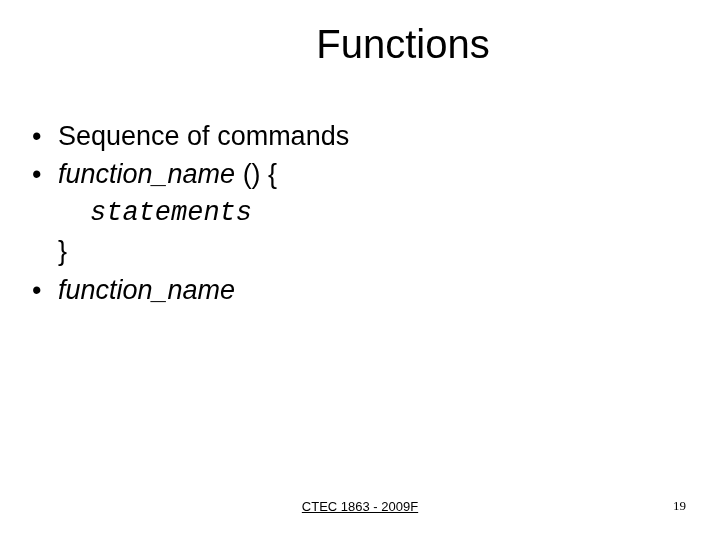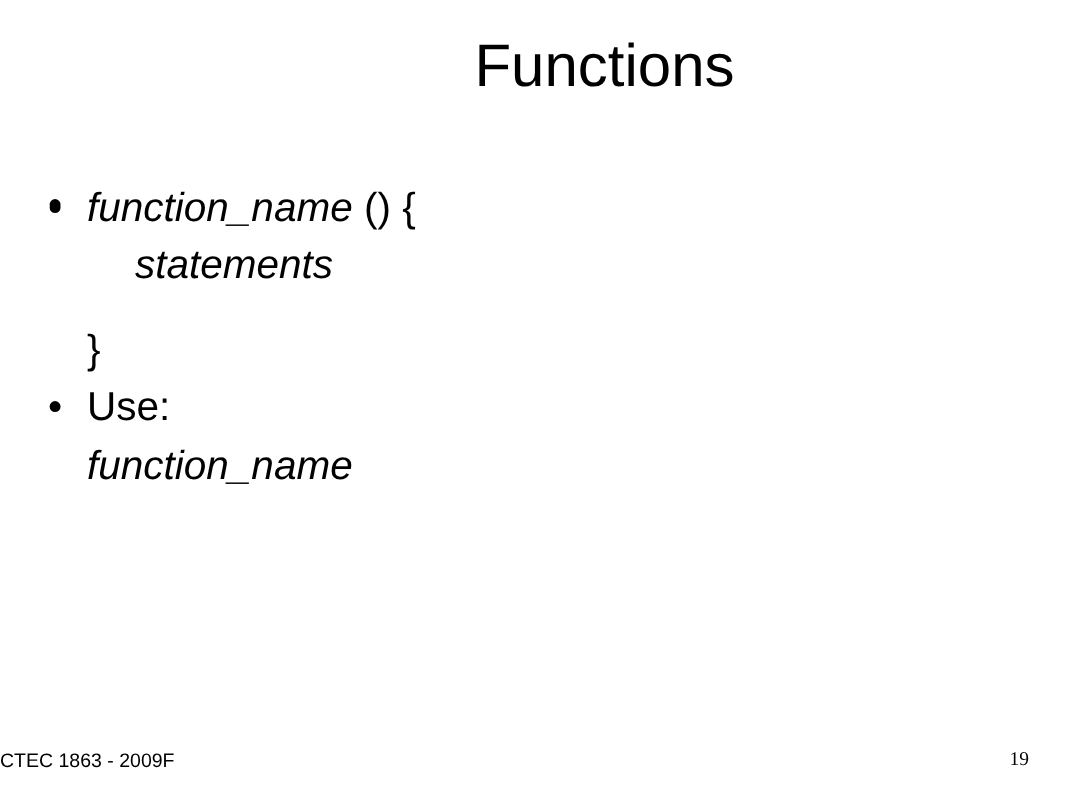--- a/index.html
+++ b/index.html
@@ -47,69 +47,71 @@
     top: 0;
     font-size: 27px;
     line-height: 1.35;
   }
   .sub {
     padding-left: 28px;
     margin-bottom: 2px;
   }
   .subsub {
     padding-left: 60px;
-    margin-bottom: 20px;
+    margin-bottom: 2px;
+    font-family: Liberation Mono, monospace;
   }
   .italic {
     font-style: italic;
   }
   .footer-center {
     position: absolute;
     bottom: 26px;
     left: 0;
     width: 100%;
-    text-align: left;
+    text-align: center;
     font-size: 13px;
+    text-decoration: underline;
   }
   .footer-right {
     position: absolute;
     bottom: 26px;
     right: 34px;
     font-size: 13px;
     font-family: Liberation Serif, serif;
   }
 </style>
 </head>
 <body>
 
 <div class="slide">
 
   <div class="title">Functions</div>
 
   <div class="body">
 
     <div class="bullet">
       <span class="dot">•</span>
+      <span>Sequence of commands</span>
     </div>
 
     <div class="bullet">
       <span class="dot">•</span>
     </div>
 
     <div class="sub">
       <span class="italic">function_name</span><span>  () {</span>
     </div>
 
     <div class="subsub italic">statements</div>
 
     <div class="sub">}</div>
 
     <div class="bullet">
       <span class="dot">•</span>
-      <span>Use:</span>
     </div>
 
     <div class="sub italic">function_name</div>
 
   </div>
 
   <div class="footer-center">CTEC 1863 - 2009F</div>
   <div class="footer-right">19</div>
 
 </div>

